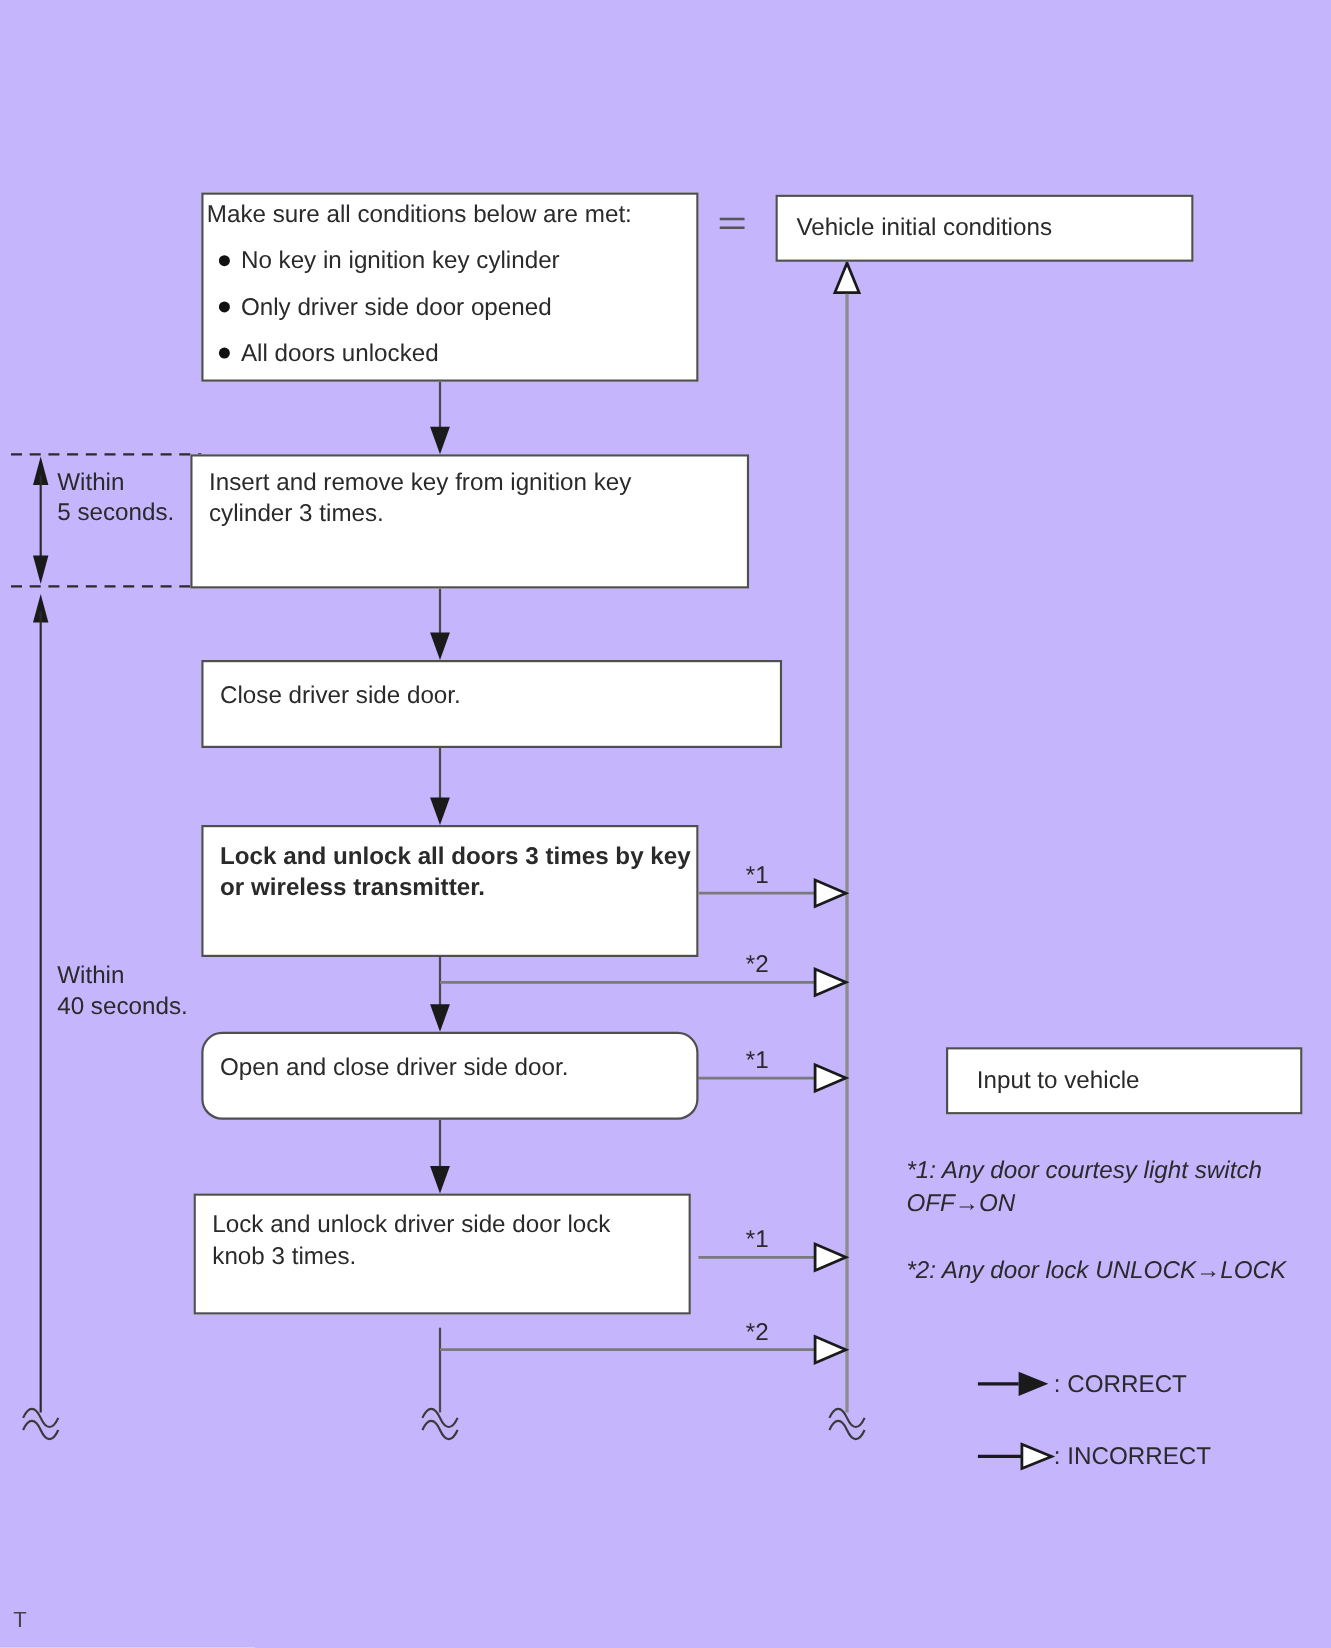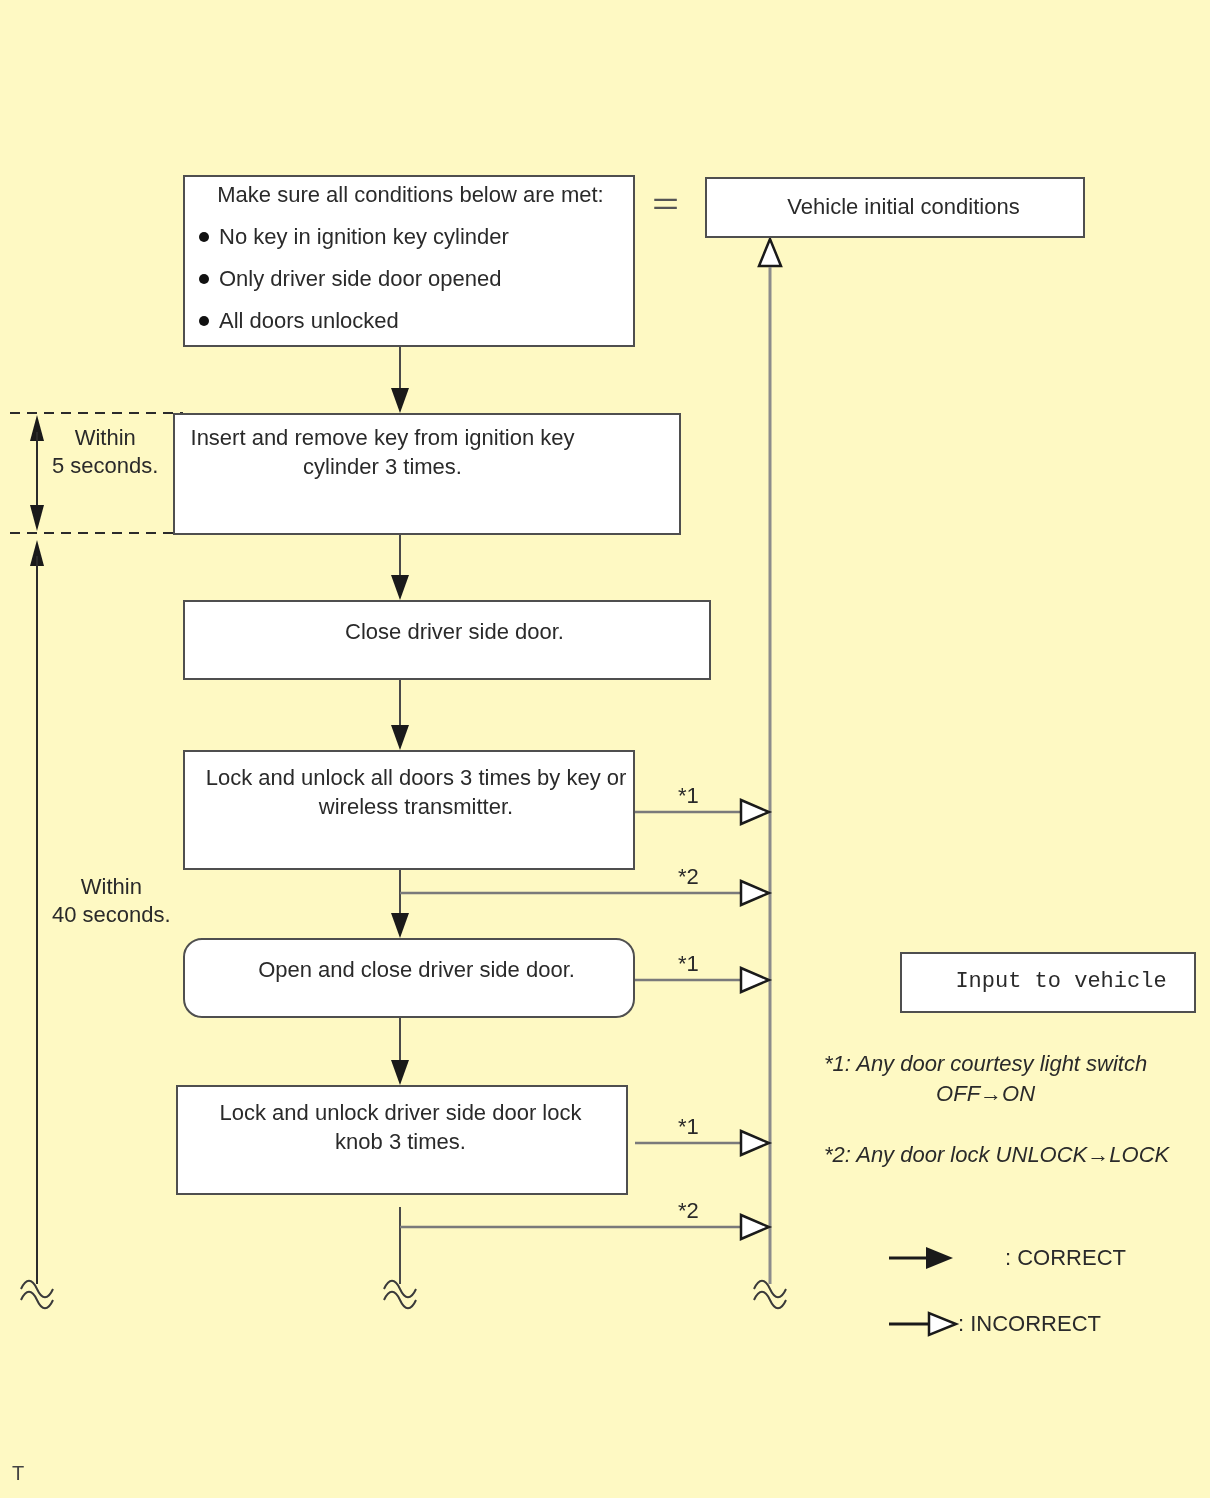--- a/index.html
+++ b/index.html
@@ -1,51 +1,51 @@
 <!DOCTYPE html>
 <html><head>
 <meta charset="utf-8">
 <style>
   html,body{margin:0;padding:0;background:#ffffff;}
   .canvas{
-    position:relative;width:1210px;height:1498px;background:#fef9c3;overflow:hidden;
-    font-family:"Liberation Sans","DejaVu Sans",sans-serif;color:#2a2a2a;text-align:center;
+    position:relative;width:1210px;height:1498px;background:#c4b5fd;overflow:hidden;
+    font-family:"Liberation Sans","DejaVu Sans",sans-serif;color:#2a2a2a;
   }
   .wires{position:absolute;left:0;top:0;width:1210px;height:1498px;}
   .box{position:absolute;border:2px solid #4f4f4f;background:#ffffff;box-sizing:border-box;}
   .step-text{font-size:22px;line-height:29px;color:#2a2a2a;}
   
   .b1{left:183px;top:175px;width:452px;height:172px;}
   .b2{left:173px;top:413px;width:508px;height:122px;}
   .b3{left:183px;top:600px;width:528px;height:80px;}
   .b4{left:183px;top:750px;width:452px;height:120px;}
   .b5{left:183px;top:938px;width:452px;height:80px;border-radius:19px;}
   .b6{left:176px;top:1085px;width:452px;height:110px;}
   .vehicle{left:705px;top:177px;width:380px;height:61px;}
-  .inputbox{left:900px;top:952px;width:296px;height:61px;font-family:Liberation Mono, monospace;}
+  .inputbox{left:860px;top:952px;width:324px;height:61px;}
   .pad-b2{padding:8px 0 0 15px;max-width:385px;}
   .pad-b3{padding:15px 0 0 15px;}
-  .pad-b4{padding:11px 0 0 15px;max-width:432px;}
+  .pad-b4{padding:11px 0 0 15px;max-width:432px;font-weight:bold;}
   .pad-b5{padding:15px 0 0 15px;}
   .pad-b6{padding:11px 0 0 15px;max-width:415px;}
   .pad-vehicle{padding:13px 0 0 17px;}
   .pad-input{padding:13px 0 0 26px;}
   
   .cond-title{margin:5px 0 0 3px;font-size:22px;line-height:26px;}
   .cond-list{margin:0;padding:0;list-style:none;}
   .cond-item{margin:16px 0 0 14px;font-size:22px;line-height:26px;display:flex;align-items:center;}
   .dot{display:inline-block;width:10px;height:10px;border-radius:50%;background:#111;margin-right:10px;flex:0 0 auto;}
   
   .lbl{position:absolute;font-size:22px;line-height:28px;color:#2a2a2a;white-space:nowrap;}
   .eq{position:absolute;left:652px;top:186px;font-size:32px;line-height:34px;color:#555;transform:scaleX(1.45);transform-origin:left center;}
   .note{position:absolute;font-size:22px;line-height:30px;color:#2a2a2a;font-style:italic;}
   .note1{left:824px;top:1049px;max-width:358px;}
   .note2{left:824px;top:1140px;white-space:nowrap;}
   .legend-lbl{position:absolute;font-size:22px;line-height:24px;color:#2a2a2a;white-space:nowrap;}
-  .legend-correct{left:1005px;top:1246px;}
+  .legend-correct{left:958px;top:1246px;}
   .legend-incorrect{left:958px;top:1312px;}
   .pagemark{position:absolute;left:12px;top:1462px;font-size:20px;color:#444;}
 </style>
 </head>
 <body>
 
 <div class="canvas">
 
   <svg class="wires" viewBox="0 0 1210 1498">
 

